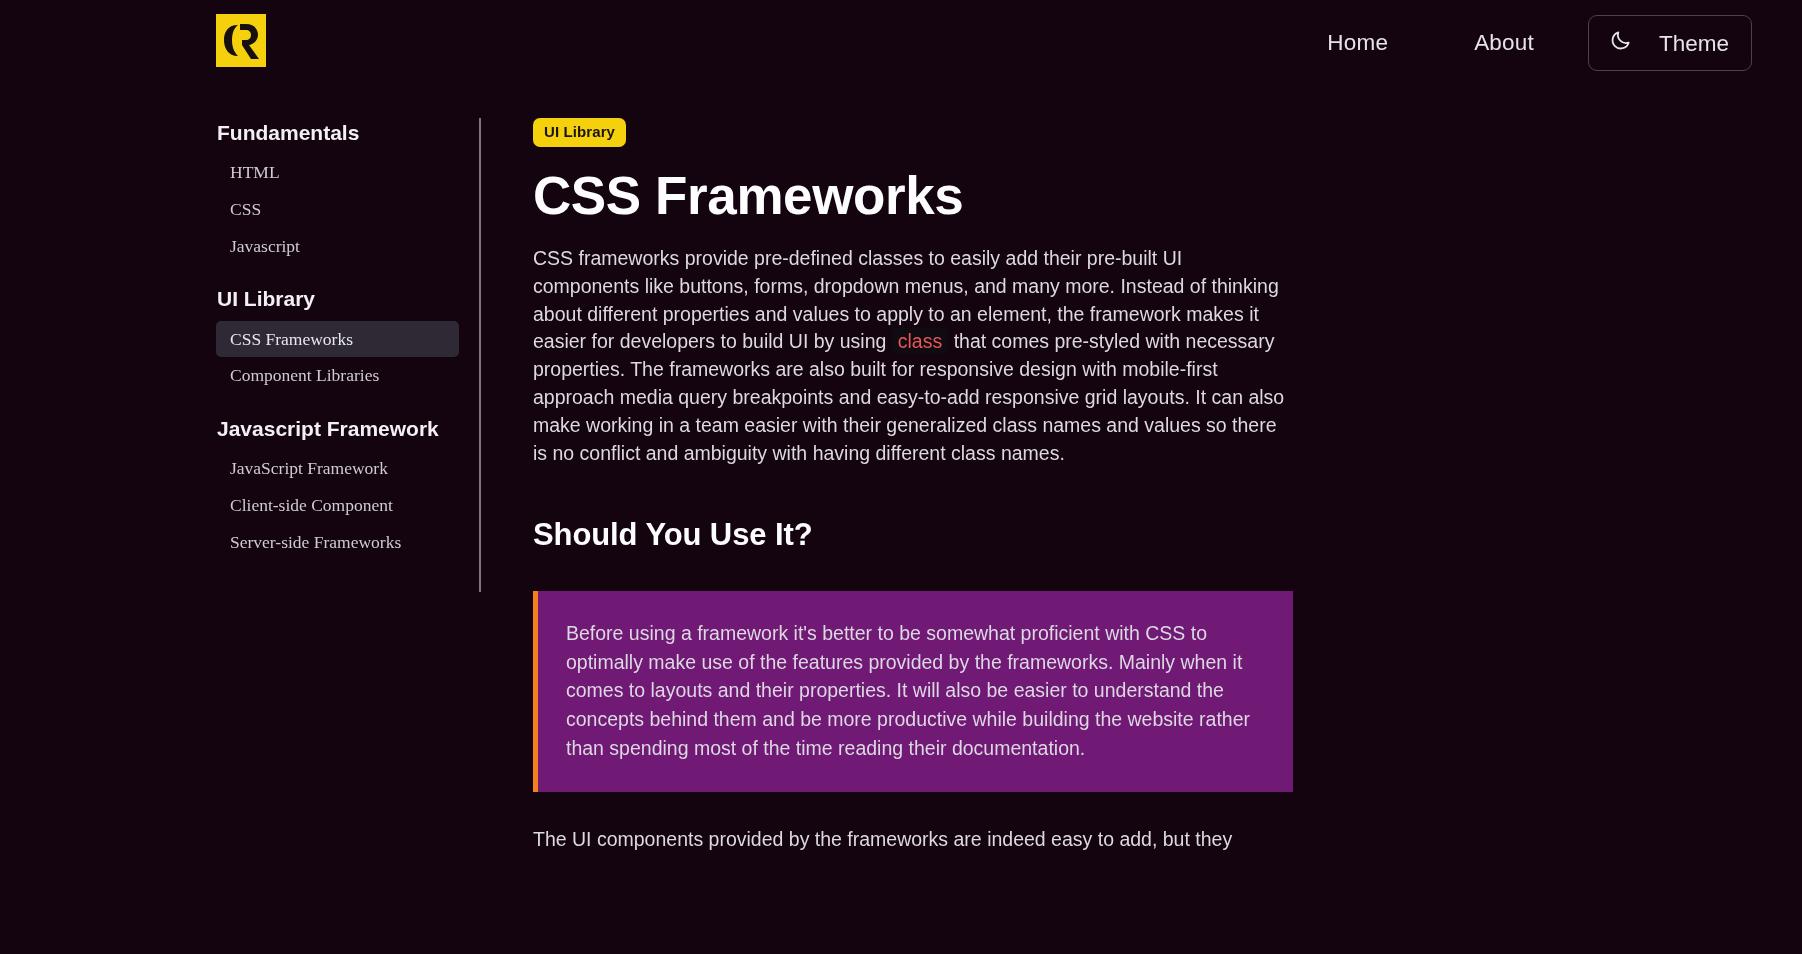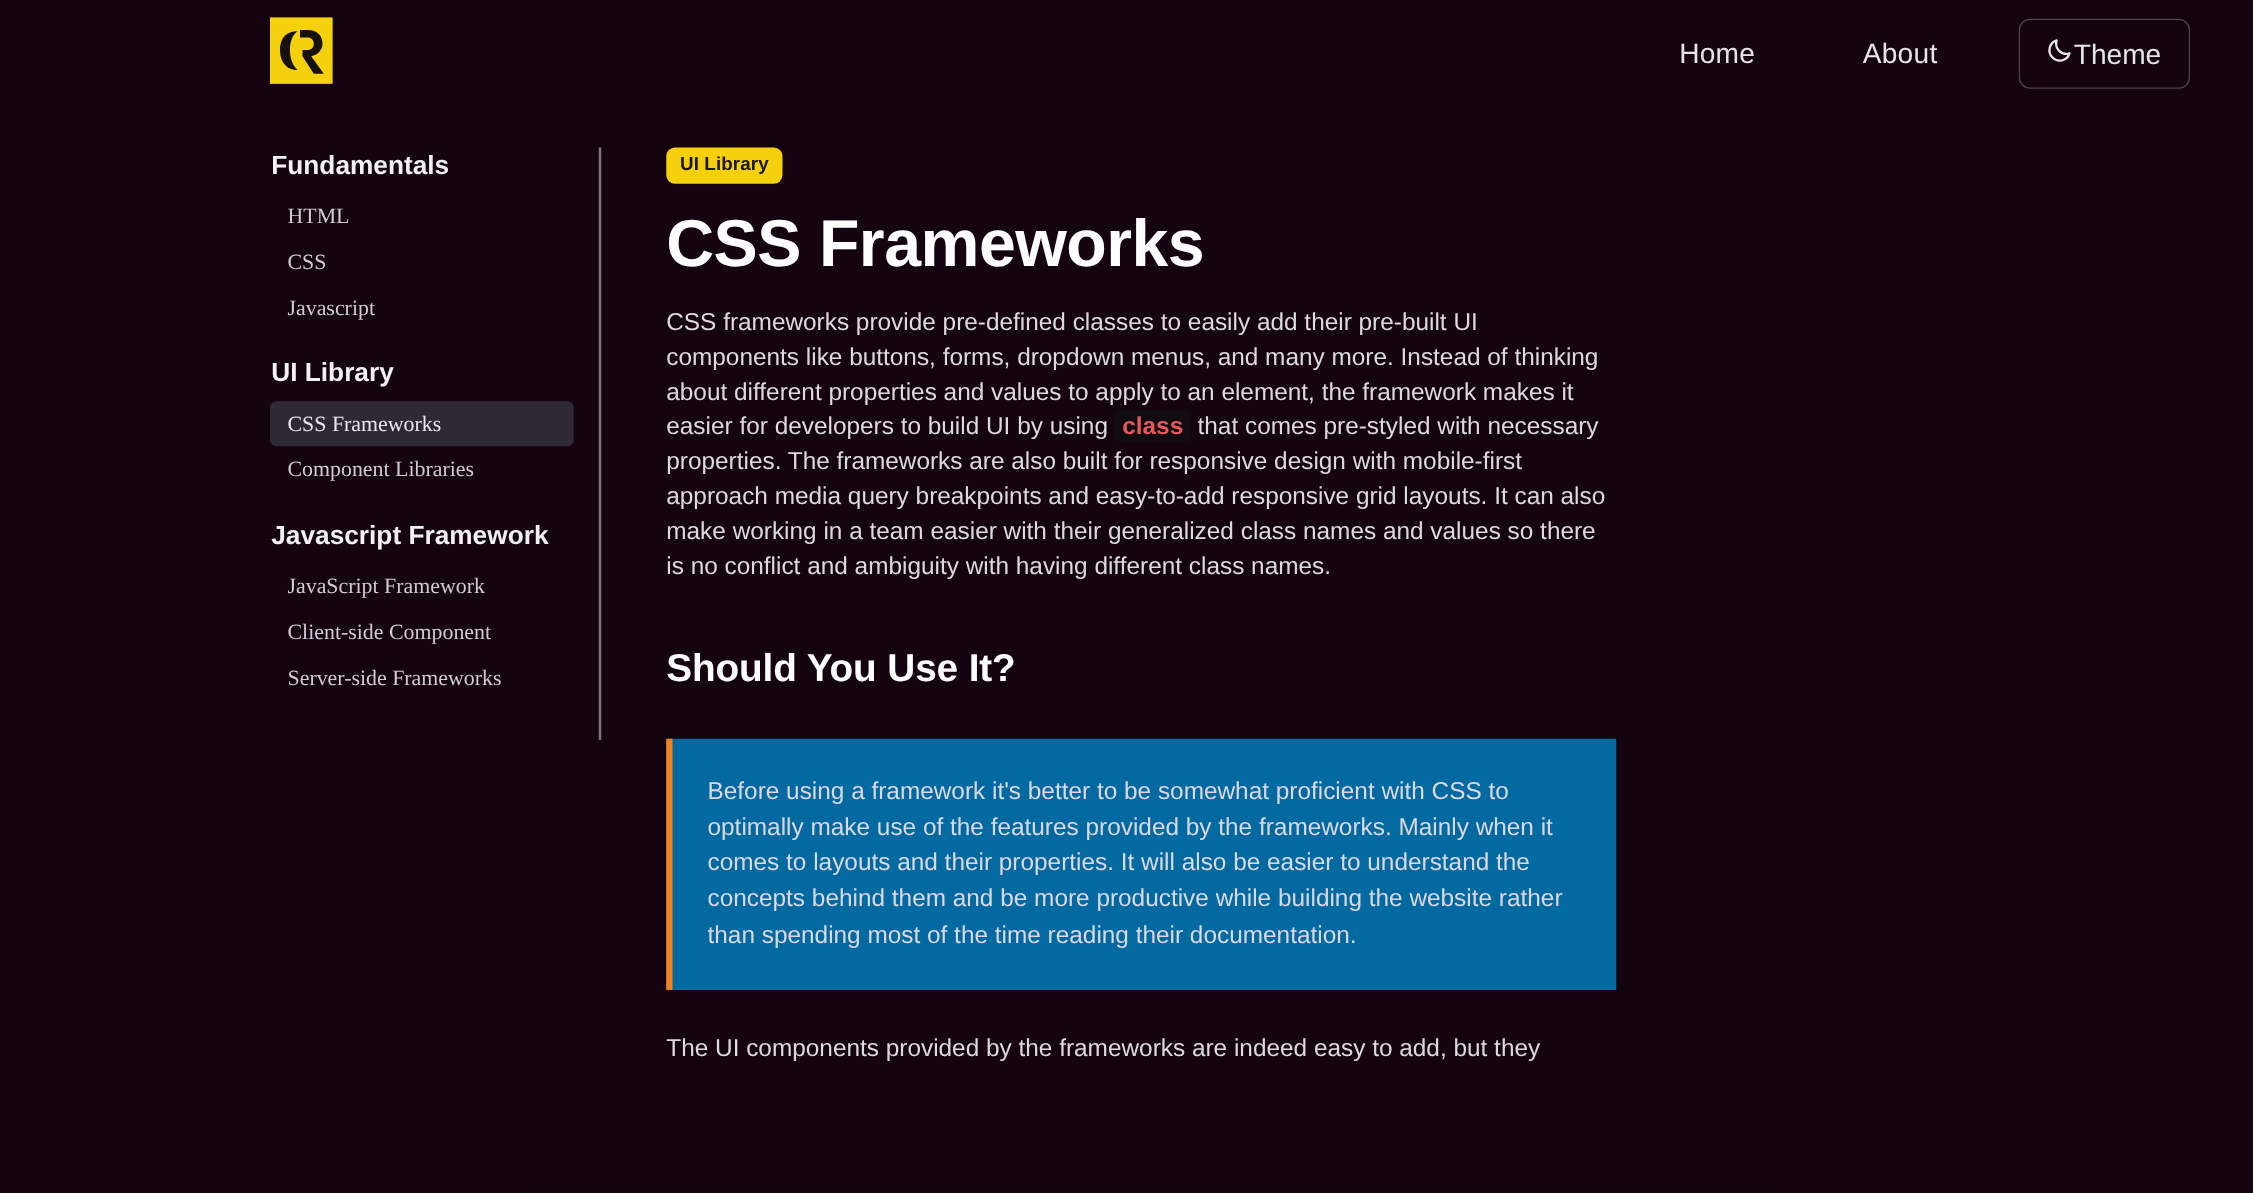--- a/index.html
+++ b/index.html
@@ -54,32 +54,31 @@
     line-height: 1;
     display: inline-block;
     cursor: pointer;
   }
   .nav-link-home { margin-right: 86px; }
   .nav-link-about { margin-right: 54px; }
 
   .theme-btn {
     display: inline-flex;
     align-items: center;
-    gap: 0;
+    gap: 27px;
     border: 1px solid #4a4152;
     border-radius: 9px;
     padding: 13px 22px 13px 20px;
     background: transparent;
     color: #e6e4ea;
     font-family: "Liberation Sans", sans-serif;
     font-size: 22.5px;
     line-height: 1;
     cursor: pointer;
     margin-right: 50px;
-    margin-left: 11px;
   }
   .theme-btn .moon { display: block; }
   .theme-btn .theme-label { position: relative; top: 1px; }
 
   
   .layout {
     display: flex;
     align-items: flex-start;
     padding-left: 216px;
   }
@@ -173,26 +172,25 @@
     max-width: 760px;
   }
 
   code.inline {
     background: #100b10;
     color: #e8565a;
     font-family: "Liberation Sans", sans-serif;
     font-size: 19.5px;
     padding: 2px 6px;
     border-radius: 3px;
-    font-weight: bold;
   }
 
   .callout {
     margin-top: 38px;
-    background: #0369a1;
+    background: #701a75;
     border-left: 5px solid #f4811f;
     padding: 28px 34px 30px 28px;
     max-width: 760px;
   }
   .callout p {
     font-size: 19.5px;
     color: #dcd8e2;
     line-height: 1.47;
   }
 

